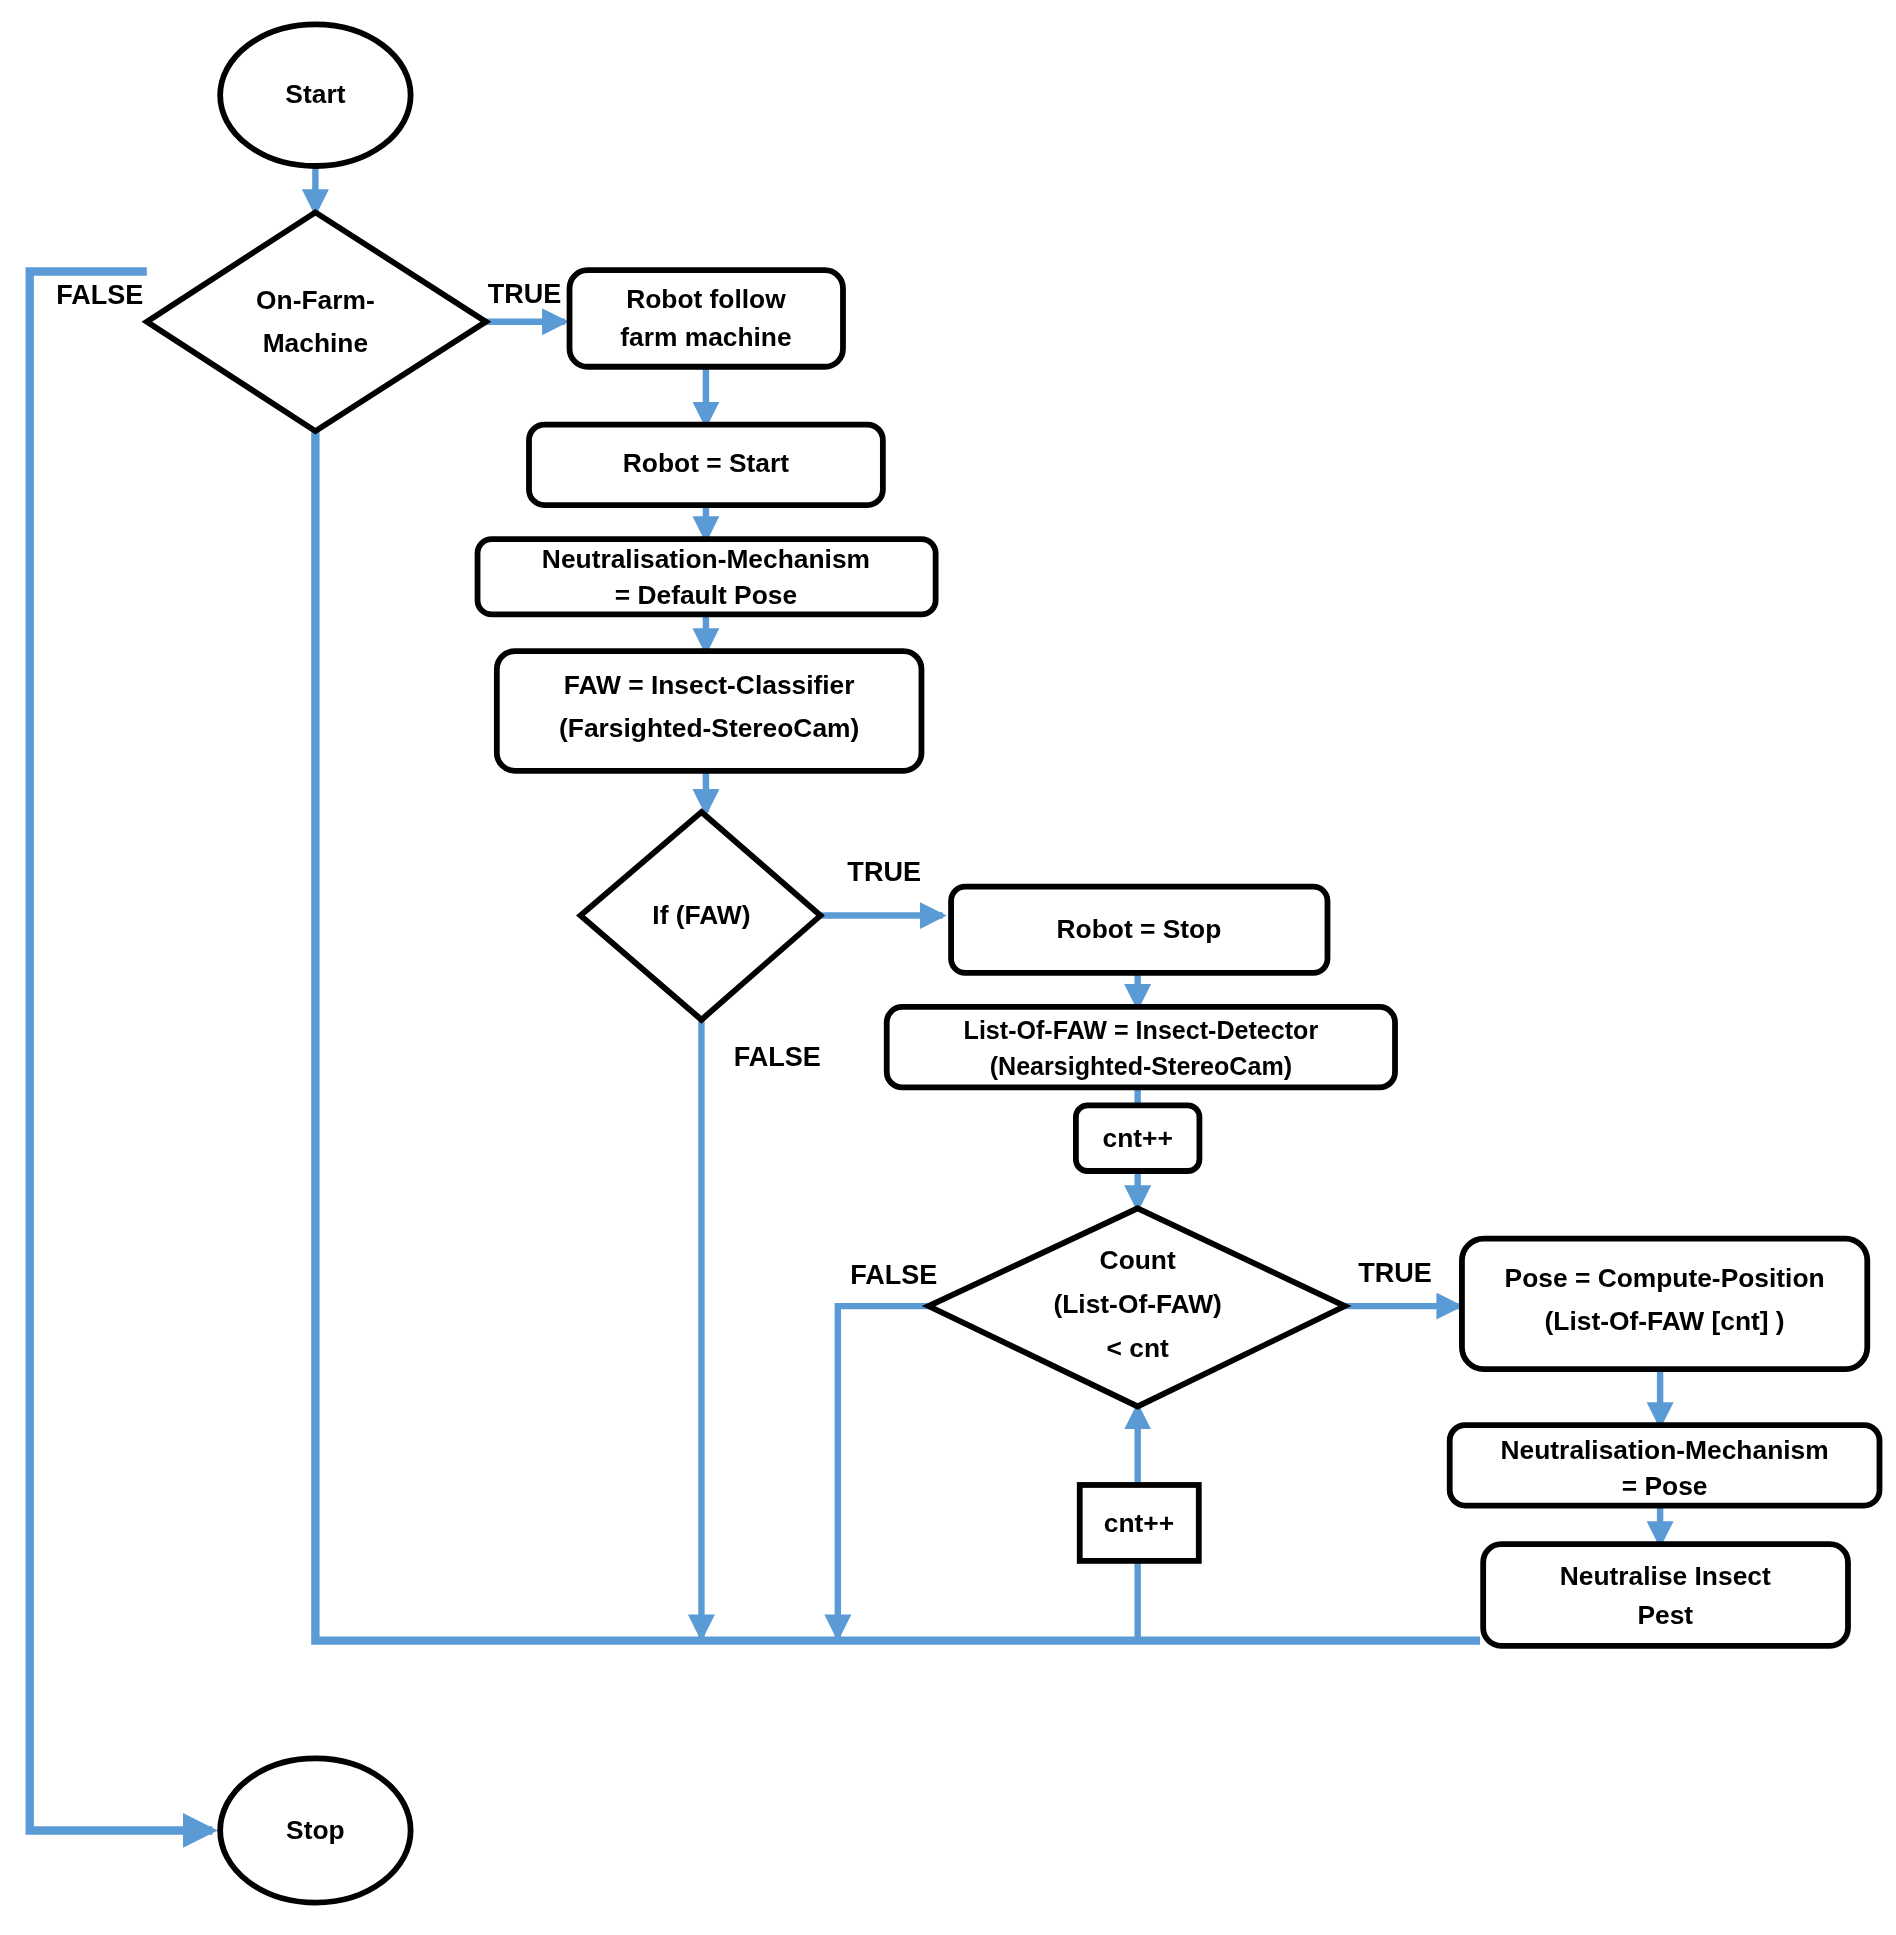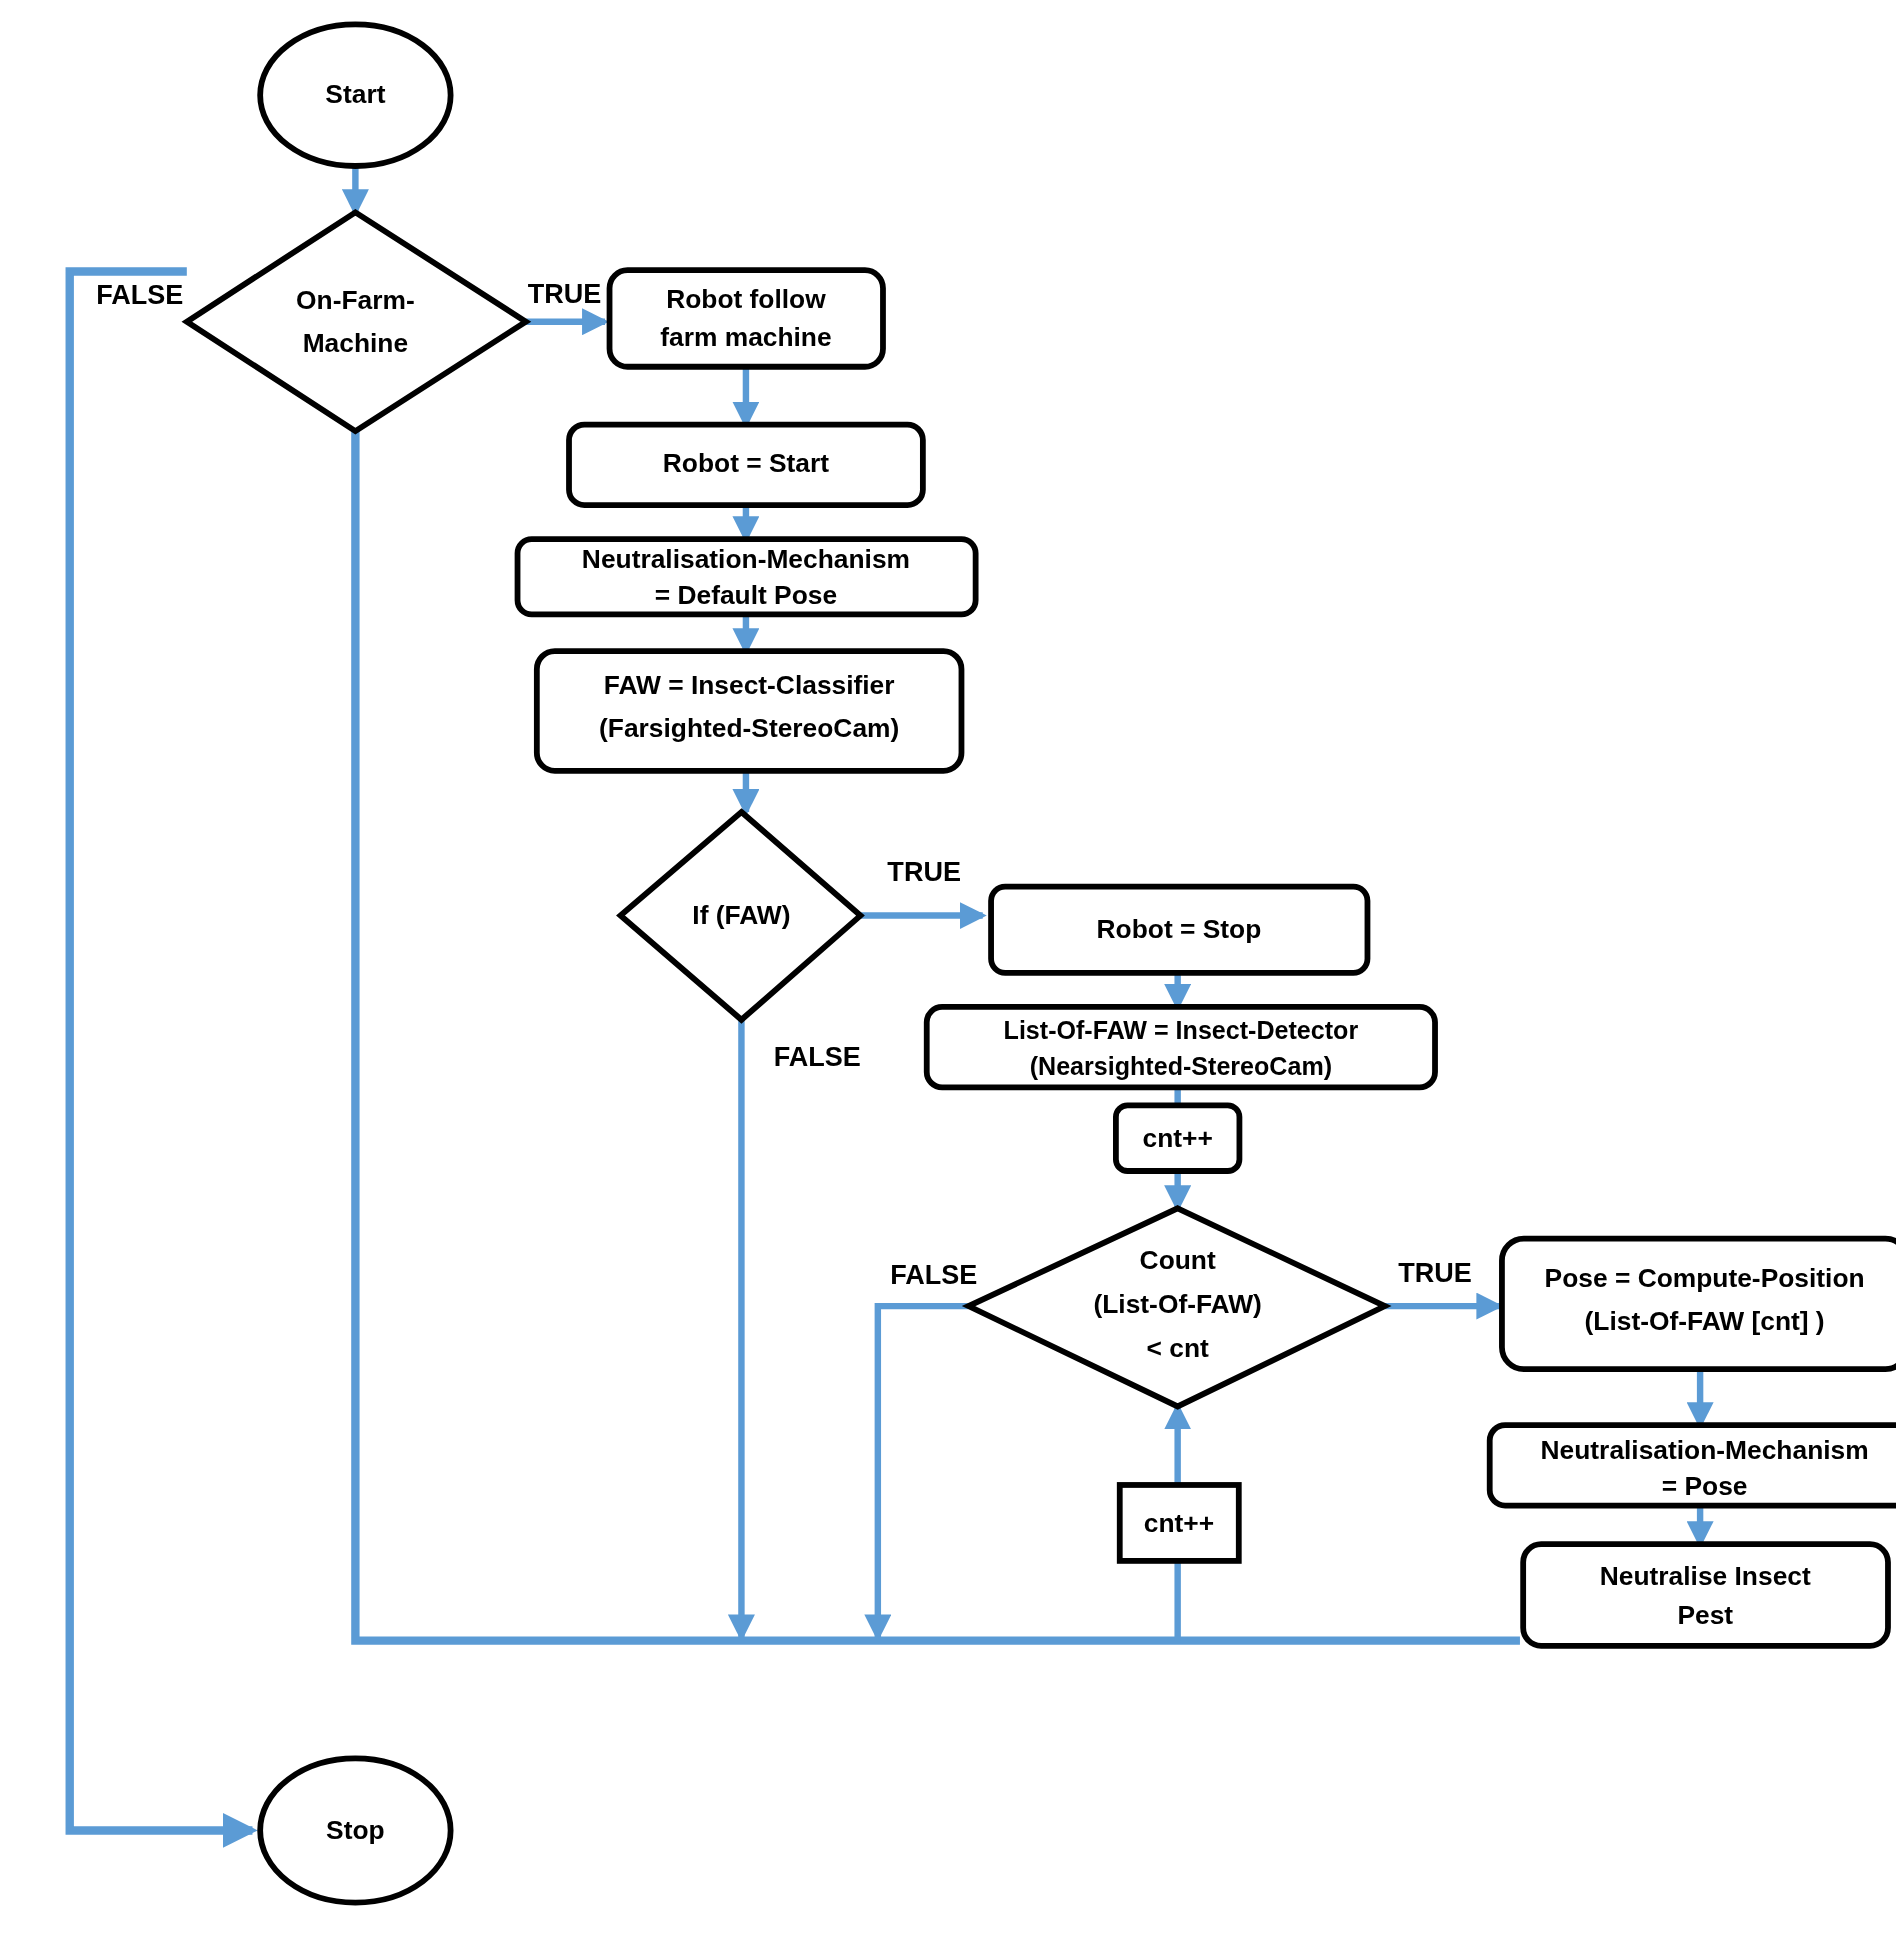--- a/index.html
+++ b/index.html
@@ -6,21 +6,20 @@
     margin: 0;
     padding: 0;
     background: #ffffff;
   }
   #canvas {
     position: relative;
     width: 1648px;
     height: 1936px;
     background: #ffffff;
     font-family: "Liberation Sans", sans-serif;
-    margin-left: 40px;
   }
   svg.flow {
     position: absolute;
     top: 0;
     left: 0;
     width: 1897px;
     height: 1936px;
   }
   
   .node-shape {

